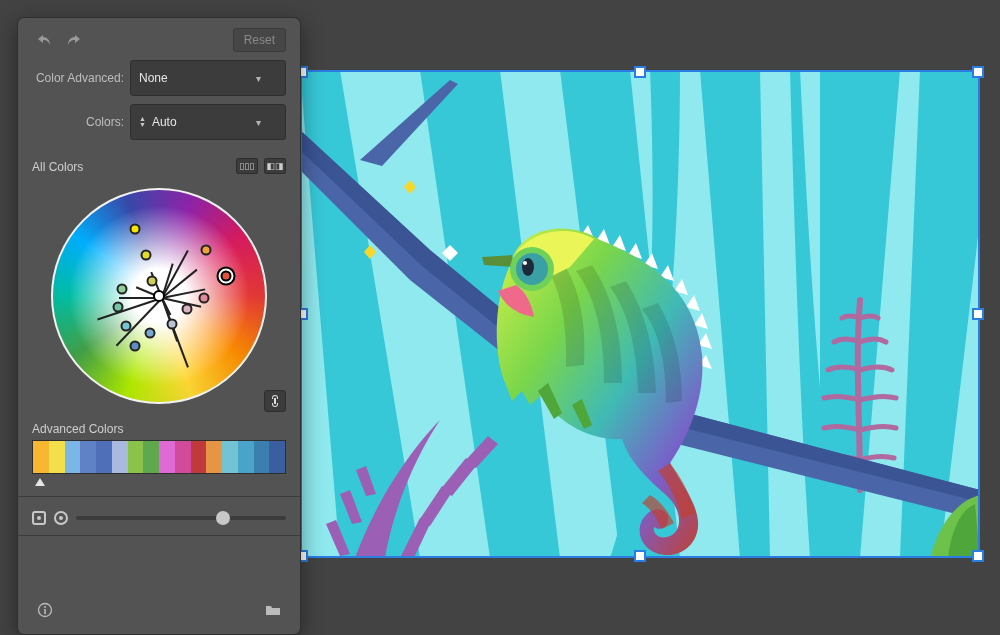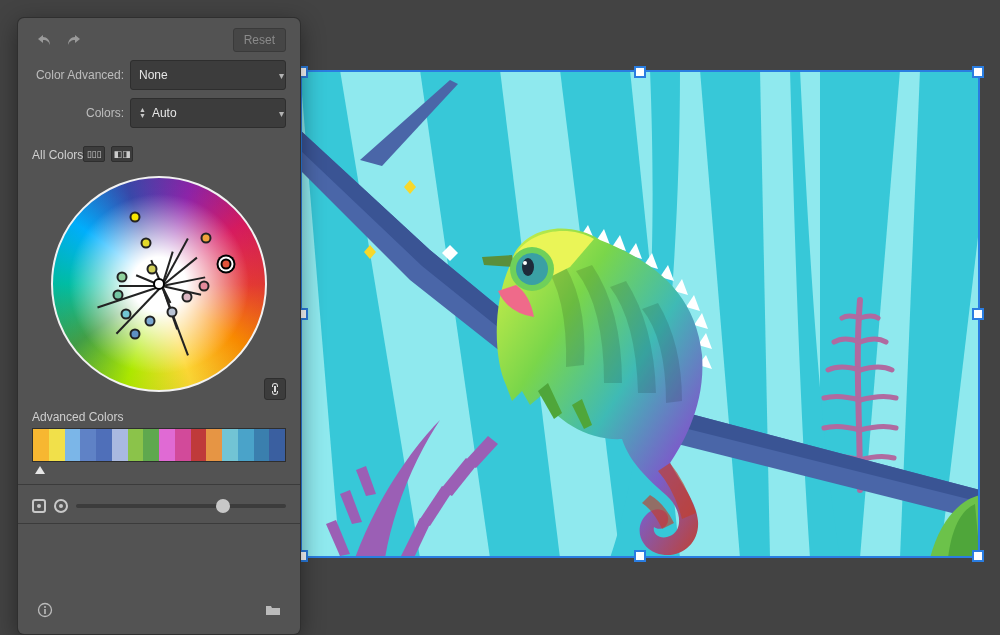--- a/index.html
+++ b/index.html
@@ -53,23 +53,23 @@
     border-radius:3px;cursor:pointer;font-size:16px
   }
   .btn{
     display:flex;align-items:center;gap:6px;
     height:24px;padding:0 10px;
     background:#5a5a5a;border:1px solid #3a3a3a;border-radius:3px;
     color:#d8d8d8;cursor:pointer;font-size:12px
   }
   .btn.reset{background:#464646;color:#8a8a8a;border-color:#3a3a3a}
   .select{
-    flex:1;height:30px;display:flex;align-items:center;justify-content:space-between;
+    flex:1;height:36px;display:flex;align-items:center;justify-content:space-between;
     background:#3c3c3c;border:1px solid #2e2e2e;border-radius:3px;
-    padding:0 1px 0 8px;cursor:pointer;color:#e6e6e6
+    padding:0 24px 0 8px;cursor:pointer;color:#e6e6e6
   }
   .select .chev{opacity:.7;font-size:10px}
   .stepper{display:flex;flex-direction:column;justify-content:center;margin-right:2px;font-size:7px;line-height:6px;color:#c8c8c8}
   .section-title{color:#cfcfcf;margin:6px 0 4px;font-size:12px}
   .wheel-wrap{position:relative;height:236px;display:flex;align-items:center;justify-content:center;margin-bottom:2px}
   .wheel{width:216px;height:216px;border-radius:50%;border:2px solid #f2f2f2;
     background:
       radial-gradient(circle at center,#fff 0 18%,transparent 60%),
       conic-gradient(from 90deg,#e53935,#fb8c00,#fdd835,#aeea00,#43a047,#00bfa5,#00b0ff,#3949ab,#8e24aa,#d81b60,#e53935);
     position:relative;
@@ -276,21 +276,21 @@
             <span>▲</span>
             <span>▼</span>
           </span>
         <span>Auto</span>
       </span>
       <span class="chev">▾</span>
     </div>
   </div>
 
 
-  <div style="display:flex;justify-content:flex-start;align-items:center;margin-top:6px">
+  <div style="display:flex;justify-content:space-between;align-items:center;margin-top:6px">
     <span class="section-title">All Colors</span>
     <div class="wheel-toprow" style="position:static">
       <div class="tinyicon">▯▯▯</div>
       <div class="tinyicon">◧◨</div>
     </div>
   </div>
 
   <div class="wheel-wrap">
     <div class="wheel" id="wheel">
         <div class="line" style="left: 108px; top: 108px; height: 73.8202px; transform: rotate(-20.556deg);"></div>

